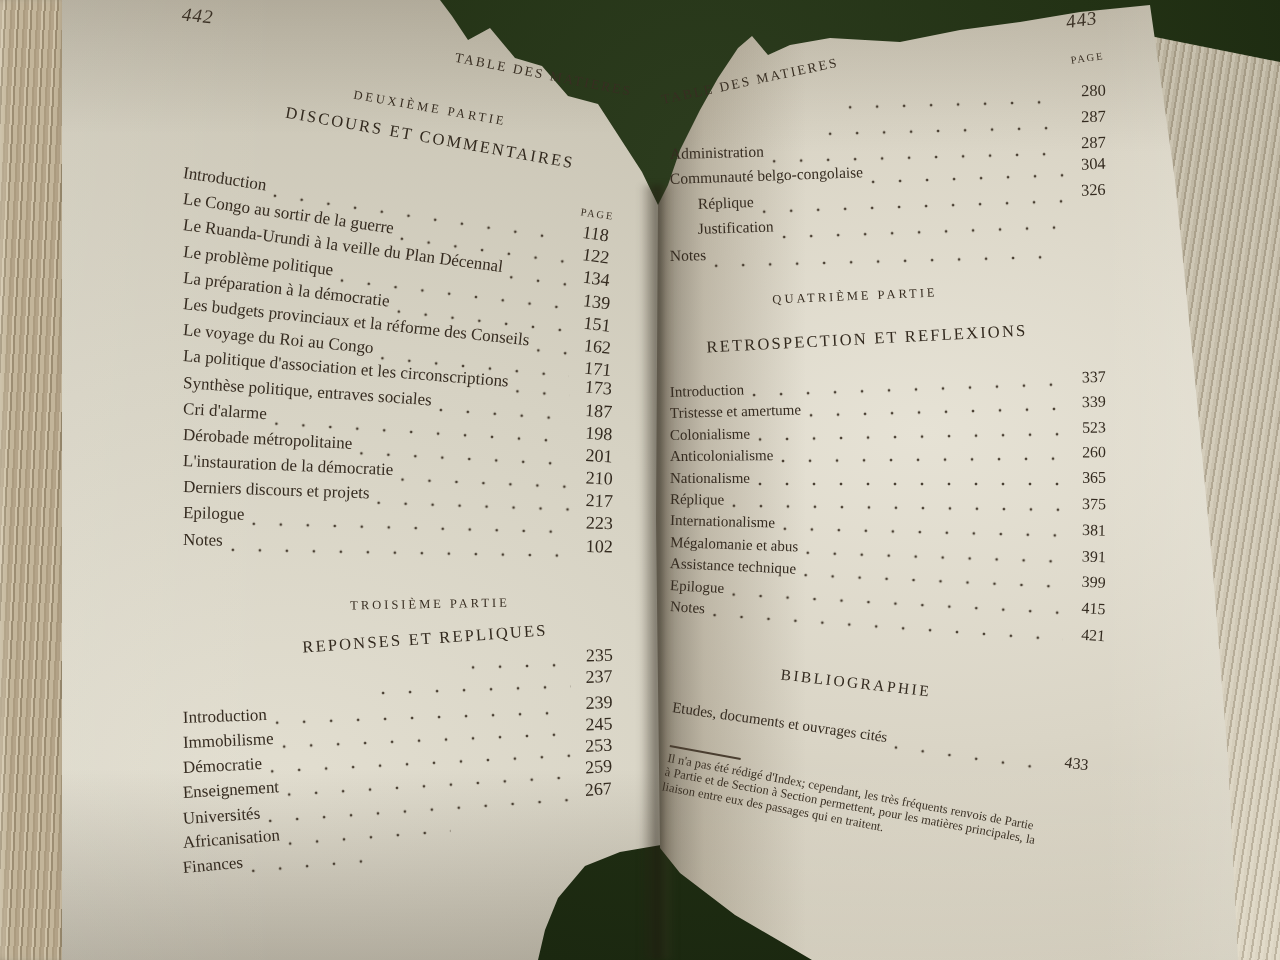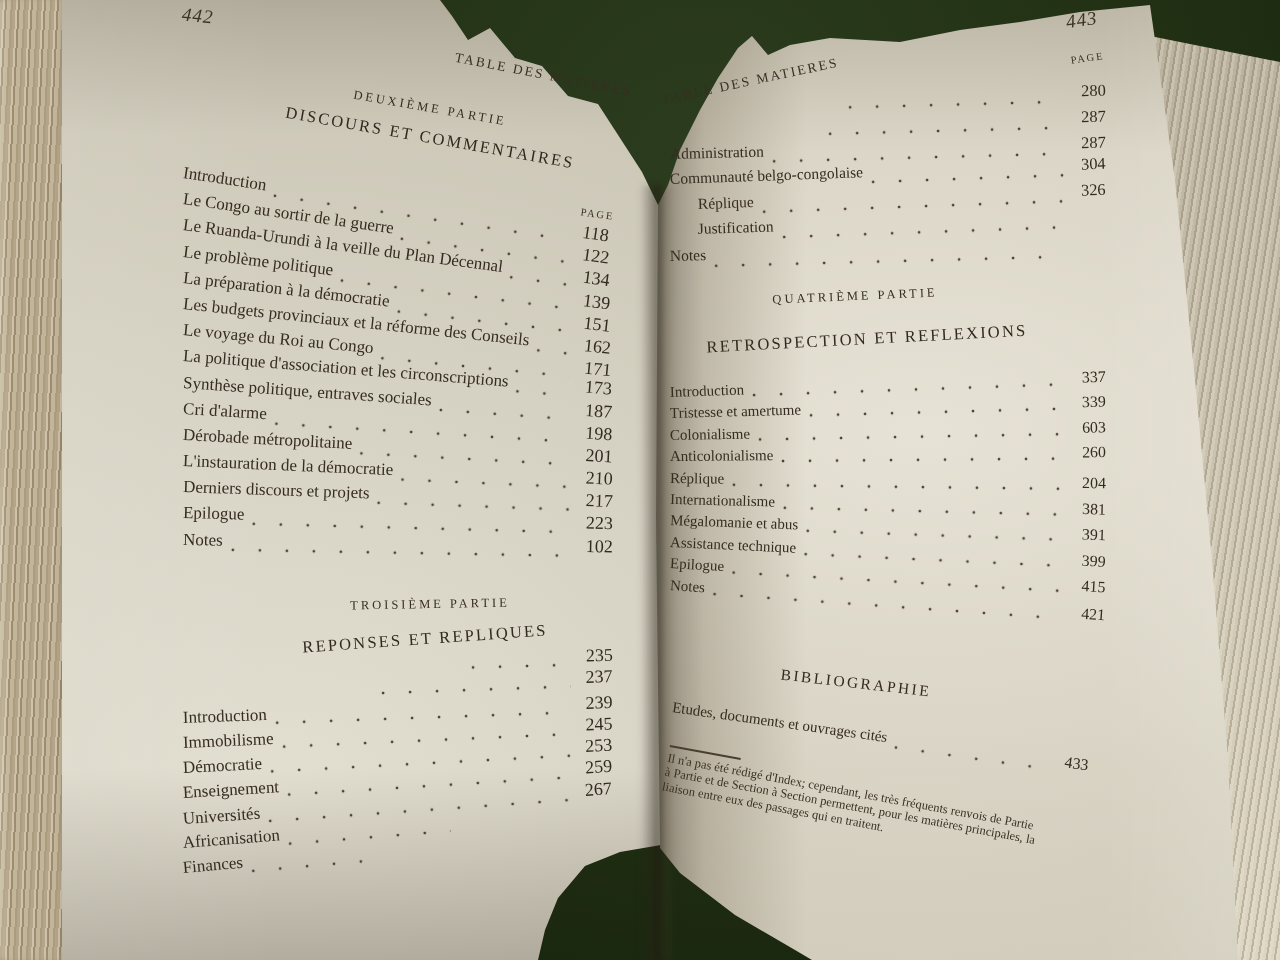--- a/index.html
+++ b/index.html
@@ -261,31 +261,36 @@
         <span class="pg">337</span>
       </div>
     <div class="row" style="--r:-1.5deg">
         <span class="lbl">Tristesse et amertume</span>
         <span class="dots"></span>
         <span class="pg">339</span>
       </div>
     <div class="row" style="--r:-1deg">
         <span class="lbl">Colonialisme</span>
         <span class="dots"></span>
-        <span class="pg">603</span>
+        <span class="pg">523</span>
       </div>
     <div class="row" style="--r:-0.5deg">
         <span class="lbl">Anticolonialisme</span>
         <span class="dots"></span>
         <span class="pg">260</span>
       </div>
+    <div class="row" style="--r:0deg">
+        <span class="lbl">Nationalisme</span>
+        <span class="dots"></span>
+        <span class="pg">365</span>
+      </div>
     <div class="row" style="--r:0.7deg">
         <span class="lbl">Réplique</span>
         <span class="dots"></span>
-        <span class="pg">204</span>
+        <span class="pg">375</span>
       </div>
     <div class="row" style="--r:1.4deg">
         <span class="lbl">Internationalisme</span>
         <span class="dots"></span>
         <span class="pg">381</span>
       </div>
     <div class="row" style="--r:2deg">
         <span class="lbl">Mégalomanie et abus</span>
         <span class="dots"></span>
         <span class="pg">391</span>

